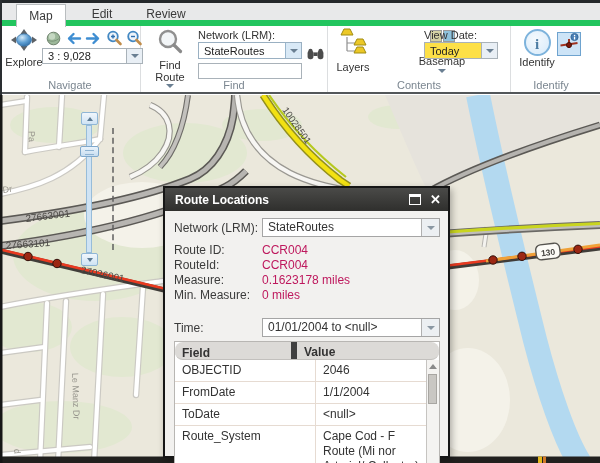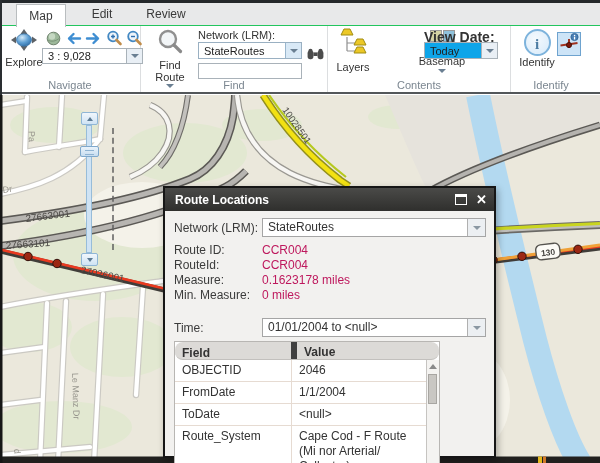--- a/index.html
+++ b/index.html
@@ -3,21 +3,21 @@
 <meta charset="utf-8">
 <style>
   html,body{margin:0;padding:0;background:#dfe1e2;}
   #app{position:relative;width:600px;height:463px;overflow:hidden;background:#fff;
        font-family:"Liberation Sans",sans-serif;-webkit-font-smoothing:antialiased;}
   
   .top-strip{position:absolute;left:0;top:0;width:600px;height:3px;background:#24282b;z-index:60;}
   .left-strip{position:absolute;left:0;top:0;width:2px;height:95px;background:#2a2e31;z-index:60;}
   
   #ribbon{position:absolute;left:0;top:3px;width:600px;height:92px;z-index:50;}
-  #tabbar{position:relative;height:23px;background:#e8e9ea;border-bottom:1px solid #22c55e;display:flex;align-items:flex-start;padding-left:16px;box-sizing:border-box;}
+  #tabbar{position:relative;height:23px;background:#e8e9ea;border-bottom:6px solid #22c55e;display:flex;align-items:flex-start;padding-left:16px;box-sizing:border-box;}
   .tab{position:relative;height:22px;line-height:22px;font-size:12px;color:#3a3a3a;padding:0;text-align:center;cursor:default;}
   .tab.t-map{width:48px;background:#fff;border:1px solid #b9bdbf;border-bottom:none;bottom:-1px;z-index:2;}
   .tab.t-edit{width:48px;margin-left:12px;}
   .tab.t-review{width:56px;margin-left:12px;}
   #ribbon-content{position:relative;height:66px;background:#fff;border-bottom:2px solid #53575a;display:flex;}
   .rgroup{position:relative;height:100%;box-sizing:border-box;border-right:1px solid #dcdee0;}
   .rgroup:last-child{border-right:none;}
   .g-navigate{width:141px;} .g-find{width:187px;} .g-contents{width:183px;} .g-identify{width:80px;}
   .group-label{position:absolute;bottom:1px;left:0;width:100%;text-align:center;font-size:11px;color:#7b8690;}
   .ricon{display:inline-block;vertical-align:middle;}
@@ -36,60 +36,60 @@
   .net-combo .combo-arrow{background:#d9e9f6;border-left:1px solid #9ab6cd;}
   .find-empty{position:absolute;left:57px;top:37px;width:104px;height:16px;background:#fff;border:1px solid #a9b2b9;box-sizing:border-box;}
   .binocs{position:absolute;left:166px;top:20px;}
   
   .layers-btn{position:absolute;left:6px;top:2px;width:38px;text-align:center;}
   .basemap-btn{position:absolute;left:46px;top:2px;width:48px;text-align:center;margin-left:44px;}
   .bm-grid{display:grid;grid-template-columns:12px 12px;grid-template-rows:12px 12px;gap:1px;margin:2px auto 0;width:25px;}
   .bm-grid span{border:1px solid #9a9a9a;box-sizing:border-box;}
   .bm1{background:#d4d2a4;} .bm2{background:#8fc2dc;} .bm3{background:#c49a6a;} .bm4{background:#ddd03e;}
   .bm-arrow{margin:2px auto 0;}
-  .viewdate-label{position:absolute;left:96px;top:3px;font-size:14px;color:#333;font-weight:bold;}
-  .viewdate-combo{position:absolute;left:96px;top:16px;width:74px;height:17px;background:#0ea5e9;border:1px solid #a9b2b9;font-size:11px;line-height:16px;padding-left:5px;box-sizing:border-box;color:#222;}
+  .viewdate-label{position:absolute;left:96px;top:3px;font-size:11px;color:#333;}
+  .viewdate-combo{position:absolute;left:96px;top:16px;width:74px;height:17px;background:#fde047;border:1px solid #a9b2b9;font-size:11px;line-height:16px;padding-left:5px;box-sizing:border-box;color:#222;}
   
   .identify-btn{position:absolute;left:8px;top:2px;width:36px;text-align:center;}
   .id-circle{width:27px;height:27px;margin:1px auto 0;border-radius:50%;border:2px solid #7db3dc;background:radial-gradient(circle at 40% 35%,#f4f9fd,#d7eafa);
              font-family:"Liberation Serif",serif;font-size:15px;font-weight:bold;color:#4e7da3;line-height:27px;text-align:center;box-sizing:border-box;}
   .id-tool{position:absolute;left:46px;top:6px;width:24px;height:24px;background:#cde4f7;border:1px solid #6ea3cf;box-sizing:border-box;display:flex;align-items:center;justify-content:center;}
   
   #map{position:absolute;left:0;top:95px;width:600px;height:368px;background:#ebe8dc;z-index:1;}
   #map svg{position:absolute;left:0;top:0;}
   
   .slider{position:absolute;left:80px;top:17px;width:40px;height:156px;z-index:5;}
   .sl-btn{position:absolute;left:1px;width:17px;height:13px;background:linear-gradient(#f0f6fc,#cfe3f4);border:1px solid #8fb6d6;border-radius:2px;box-sizing:border-box;
           display:flex;align-items:center;justify-content:center;}
   .sl-up{top:0;} .sl-down{top:141px;}
   .tri-up-s{width:0;height:0;border-left:3.5px solid transparent;border-right:3.5px solid transparent;border-bottom:4px solid #5b7a94;}
   .tri-down-s{width:0;height:0;border-left:3.5px solid transparent;border-right:3.5px solid transparent;border-top:4px solid #5b7a94;}
   .sl-track{position:absolute;left:6px;top:13px;width:6px;height:128px;background:#cfe3f4;border:1px solid #97bcd9;box-sizing:border-box;}
   .sl-thumb{position:absolute;left:0;top:34px;width:19px;height:11px;background:linear-gradient(#eaf3fb,#c7ddf0);border:1px solid #7fa8cc;border-radius:2px;box-sizing:border-box;}
   .sl-thumb:after{content:"";position:absolute;left:4px;right:4px;top:3px;border-top:1px solid #8fb3d2;border-bottom:1px solid #8fb3d2;height:3px;}
   .sl-ticks{position:absolute;left:32px;top:16px;height:122px;width:0;border-left:2px dashed #5f5f5f;opacity:.75;}
   
-  #dialog{position:absolute;left:163px;top:186px;width:333px;height:272px;border:2px solid #161616;background:#f2f1ef;z-index:20;box-sizing:border-box;box-shadow:2px 3px 7px rgba(0,0,0,.30);}
+  #dialog{position:absolute;left:163px;top:186px;width:287px;height:272px;border:2px solid #161616;background:#f2f1ef;z-index:20;box-sizing:border-box;box-shadow:2px 3px 7px rgba(0,0,0,.30);}
   .dlg-header{height:23px;background:linear-gradient(#4a4a48,#2f2f2d);color:#fff;display:flex;align-items:center;padding:0 7px 0 10px;}
   .dlg-title{flex:1;font-size:12px;font-weight:bold;}
   .dlg-max{width:10px;height:7px;border:1px solid #fff;border-top:3px solid #fff;margin-right:9px;}
   .dlg-close{color:#fff;font-size:13px;font-weight:bold;line-height:13px;}
   .dlg-body{padding:7px 8px 0 9px;}
   .frow{display:flex;align-items:center;font-size:12px;color:#3b3b3b;}
   .frow .flabel{width:88px;flex:none;}
   .frow .fvalue{color:#be185d;}
   .trow{height:15px;line-height:15px;}
   .ddlg{position:relative;flex:1;height:19px;background:#fff;border:1px solid #a5a5a5;font-size:12px;line-height:17px;padding-left:5px;box-sizing:border-box;color:#333;}
   .ddlg .combo-arrow{width:17px;background:#eceff2;border-left:1px solid #b0b0b0;}
   .ddlg .tri-down{border-top-color:#8a97a2;}
   .row-net{margin-bottom:6px;} .row-time{margin-top:15px;}
   
   .dtable{margin-top:4px;width:266px;background:#fff;border:1px solid #b8b6b3;box-sizing:border-box;position:relative;font-size:12px;color:#333;}
   .dt-head{display:flex;background:#dcdad7;border-bottom:1px solid #c2c0bd;font-weight:bold;height:17px;line-height:17px;border-radius:8px;}
-  .dt-row{display:flex;border-bottom:1px solid #e6dbd2;}
+  .dt-row{display:flex;border-bottom:1px solid #e6dbd2;gap:24px;}
   .dt-row:last-child{border-bottom:none;}
   .c-field{width:116px;flex:none;padding:3px 0 3px 7px;box-sizing:border-box;}
   .c-value{flex:1;padding:3px 0 3px 7px;border-left:1px solid #e6dbd2;box-sizing:border-box;line-height:15px;}
   .dt-head .c-value{border-left:6px solid #404040;}
   .dt-rows{margin-right:13px;}
   .tscroll{position:absolute;right:0;top:18px;bottom:0;width:13px;background:#f4f3f1;border-left:1px solid #c6c4c1;box-sizing:border-box;}
   .ts-up{position:absolute;top:4px;left:2px;width:0;height:0;border-left:4px solid transparent;border-right:4px solid transparent;border-bottom:5px solid #8a8a8a;}
   .ts-thumb{position:absolute;top:14px;left:1px;width:9px;height:30px;background:#c9c7c3;border:1px solid #a8a6a2;box-sizing:border-box;}
 </style>
 </head>

